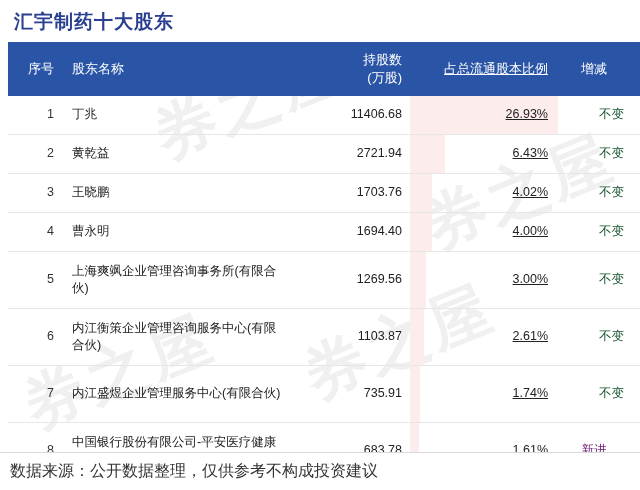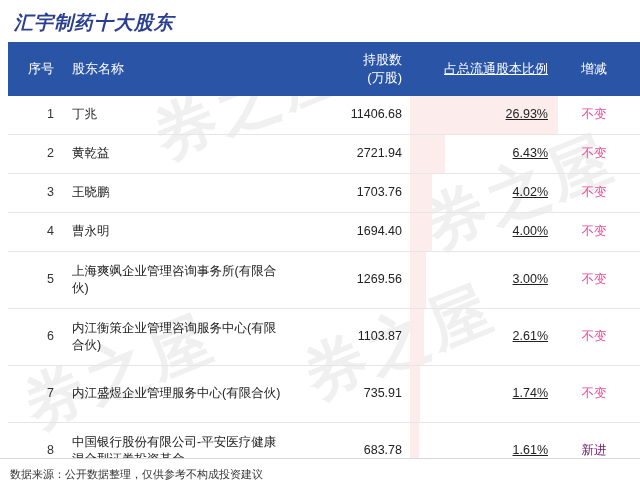--- a/index.html
+++ b/index.html
@@ -27,23 +27,23 @@
   }
   .wm1 { left: 150px; top: 60px; transform: rotate(-22deg); }
   .wm2 { left: 420px; top: 150px; transform: rotate(-22deg); }
   .wm3 { left: 300px; top: 300px; transform: rotate(-22deg); }
   .wm4 { left: 20px; top: 330px; transform: rotate(-22deg); }
 
   .title-bar {
     position: relative;
     z-index: 2;
     display: flex;
+    align-items: center;
     padding: 10px 14px 8px 14px;
     height: 24px;
-    font-style: italic;
   }
   .title-main {
     font-size: 19px;
     font-weight: bold;
     color: #2a3f8f;
     letter-spacing: 1px;
   }
   .title-sub {
     font-size: 19px;
     font-weight: bold;
@@ -97,30 +97,30 @@
     z-index: -1;
   }
   .ratio-inner {
     position: relative;
     z-index: 1;
     margin-top: 48px;
   }
   tr.row td { height: 26px; }
   tr.row.tall td { height: 44px; }
   .txt-red { color: #701a75; }
-  .txt-normal { color: #ec4899; }
+  .txt-normal { color: #14532d; text-align: right; }
 
   .footer {
     position: absolute;
     left: 0;
     bottom: 0;
     width: 640px;
     z-index: 2;
     border-top: 1px solid #d9d9d9;
-    font-size: 11px;
+    font-size: 16px;
     color: #333333;
     padding: 8px 12px 8px 10px;
     box-sizing: border-box;
     background: #ffffff;
   }
 </style>
 </head>
 <body>
 
 <div class="watermark wm1">券之屋</div>

